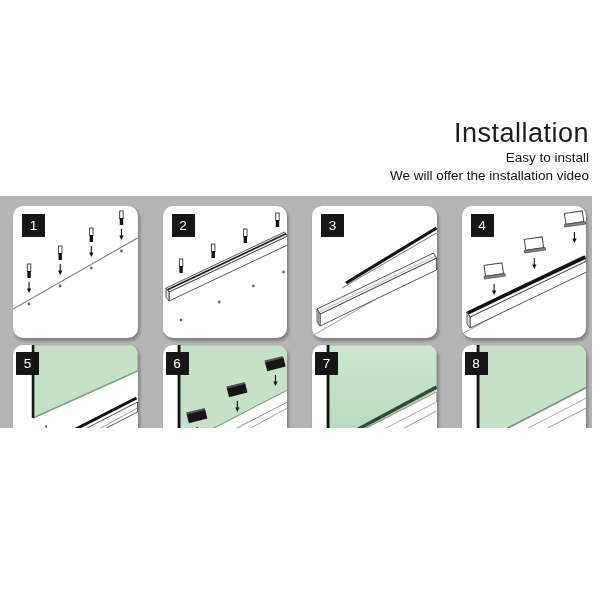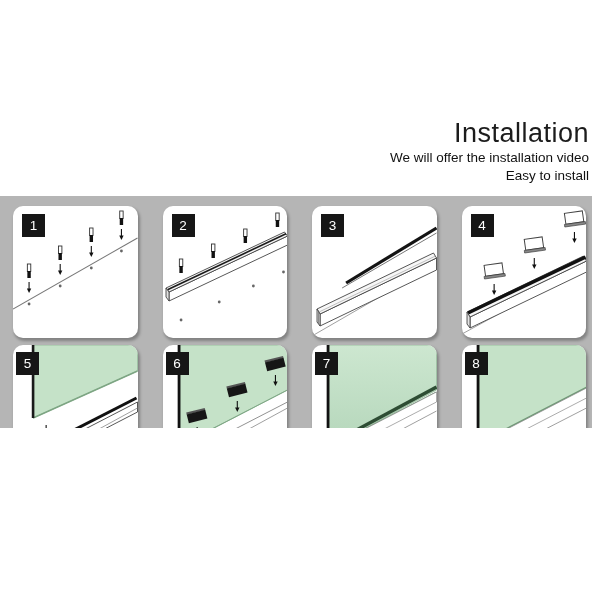--- a/index.html
+++ b/index.html
@@ -18,22 +18,22 @@
   .row2 .badge{left:3px;top:7px;}
   svg.diagram{position:absolute;left:0;top:0;width:100%;height:100%;display:block;}
 </style>
 </head>
 <body>
 
 <div class="stage">
 
   <div class="header">
     <div class="title">Installation</div>
+    <div class="sub">Easy to install</div>
     <div class="sub">We will offer the installation video</div>
-    <div class="sub">Easy to install</div>
   </div>
 
   <div class="panel">
     <div class="grid">
 
       <div class="card">
         <div class="badge">1</div>
         <svg class="diagram" viewBox="0 0 124 132" preserveAspectRatio="none">
           <line x1="0" y1="103" x2="124" y2="32" stroke="#777" stroke-width="1"></line>
           <g>

